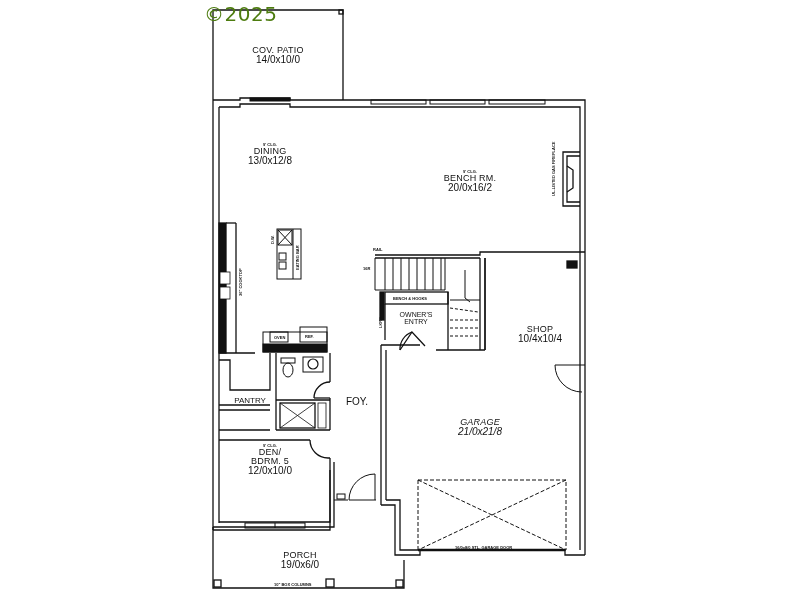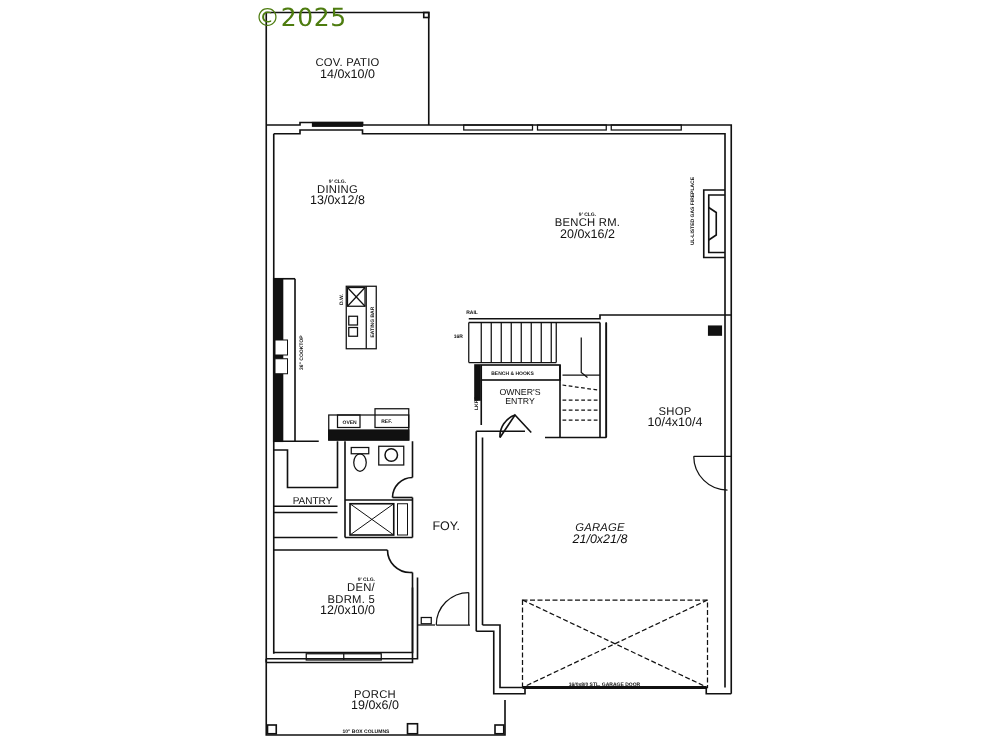--- a/index.html
+++ b/index.html
@@ -206,28 +206,28 @@
   <div class="dim">10/4x10/4</div>
 </div>
 
 <div class="lbl" style="left:396px;top:311px;width:40px;font-size:7px;">
   <div>OWNER'S</div>
   <div>ENTRY</div>
 </div>
 
 <div class="lbl" style="left:230px;top:373px;width:40px;font-size:8px;margin-top:24px;">PANTRY</div>
 
-<div class="lbl" style="left:340px;top:397px;width:34px;font-size:10px;margin-top:20px;">FOY.</div>
+<div class="lbl" style="left:340px;top:397px;width:34px;font-size:10px;">FOY.</div>
 
 <div class="lbl" style="left:440px;top:418px;width:80px;font-style:italic;">
   <div class="name">GARAGE</div>
   <div class="dim">21/0x21/8</div>
 </div>
 
-<div class="lbl" style="left:240px;top:462px;width:60px;text-align:right;">
+<div class="lbl" style="left:240px;top:444px;width:60px;">
   <div class="tiny">9' CLG.</div>
   <div class="name">DEN/</div>
   <div class="name">BDRM. 5</div>
   <div class="dim">12/0x10/0</div>
 </div>
 
 <div class="lbl" style="left:260px;top:551px;width:80px;text-align:center;">
   <div class="name">PORCH</div>
   <div class="dim">19/0x6/0</div>
 </div>

